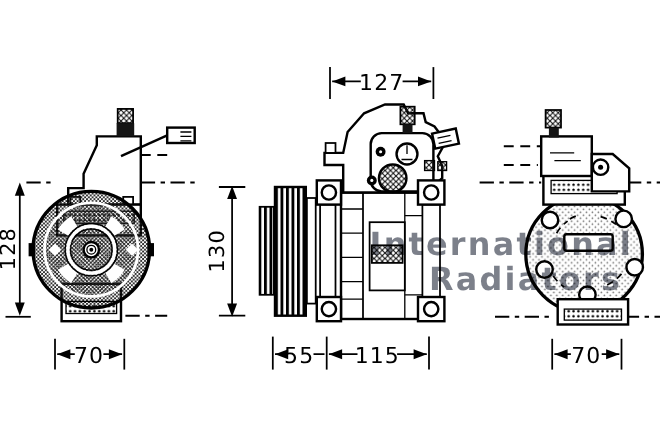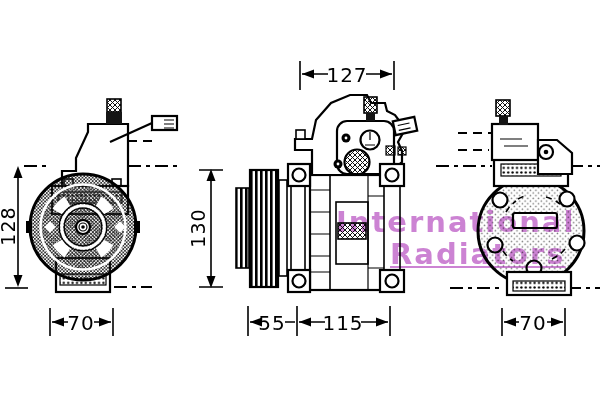--- a/index.html
+++ b/index.html
@@ -12,24 +12,24 @@
   .s2{stroke:#000;stroke-width:2.2;}
   .s3{stroke:#000;stroke-width:3;}
   .cdash{stroke:#000;stroke-width:1.8;fill:none;stroke-dasharray:13 5 4 5;}
   .pdash{stroke:#000;stroke-width:1.8;fill:none;stroke-dasharray:9 6;}
   .arc{stroke:#000;stroke-width:1.6;fill:none;stroke-dasharray:6 4.5;}
   .dim{font:20px "DejaVu Sans","Liberation Sans",sans-serif;fill:#000;
        text-anchor:middle;dominant-baseline:central;letter-spacing:1px;}
   .dimv{font:19px "DejaVu Sans","Liberation Sans",sans-serif;fill:#000;
        text-anchor:middle;dominant-baseline:central;letter-spacing:1px;}
   .wm{position:absolute;font-weight:bold;font-size:29px;letter-spacing:2px;
-      color:#a21caf;opacity:.55;mix-blend-mode:multiply;filter:blur(.5px);
+      color:#0f172a;opacity:.55;mix-blend-mode:multiply;filter:blur(.5px);
       pointer-events:none;white-space:nowrap;}
   .wm1{left:336px;top:205px;}
-  .wm2{left:390px;top:237px;text-decoration:underline;}
+  .wm2{left:390px;top:237px;}
 </style>
 </head>
 <body>
 
 <div id="stage">
 
 <svg width="600" height="400" viewBox="0 0 600 400">
   <defs>
     <pattern id="dotsDense" width="3.4" height="3.4" patternUnits="userSpaceOnUse">
       <circle cx="0.9" cy="0.9" r="0.95" fill="#1c1c1c"></circle>

